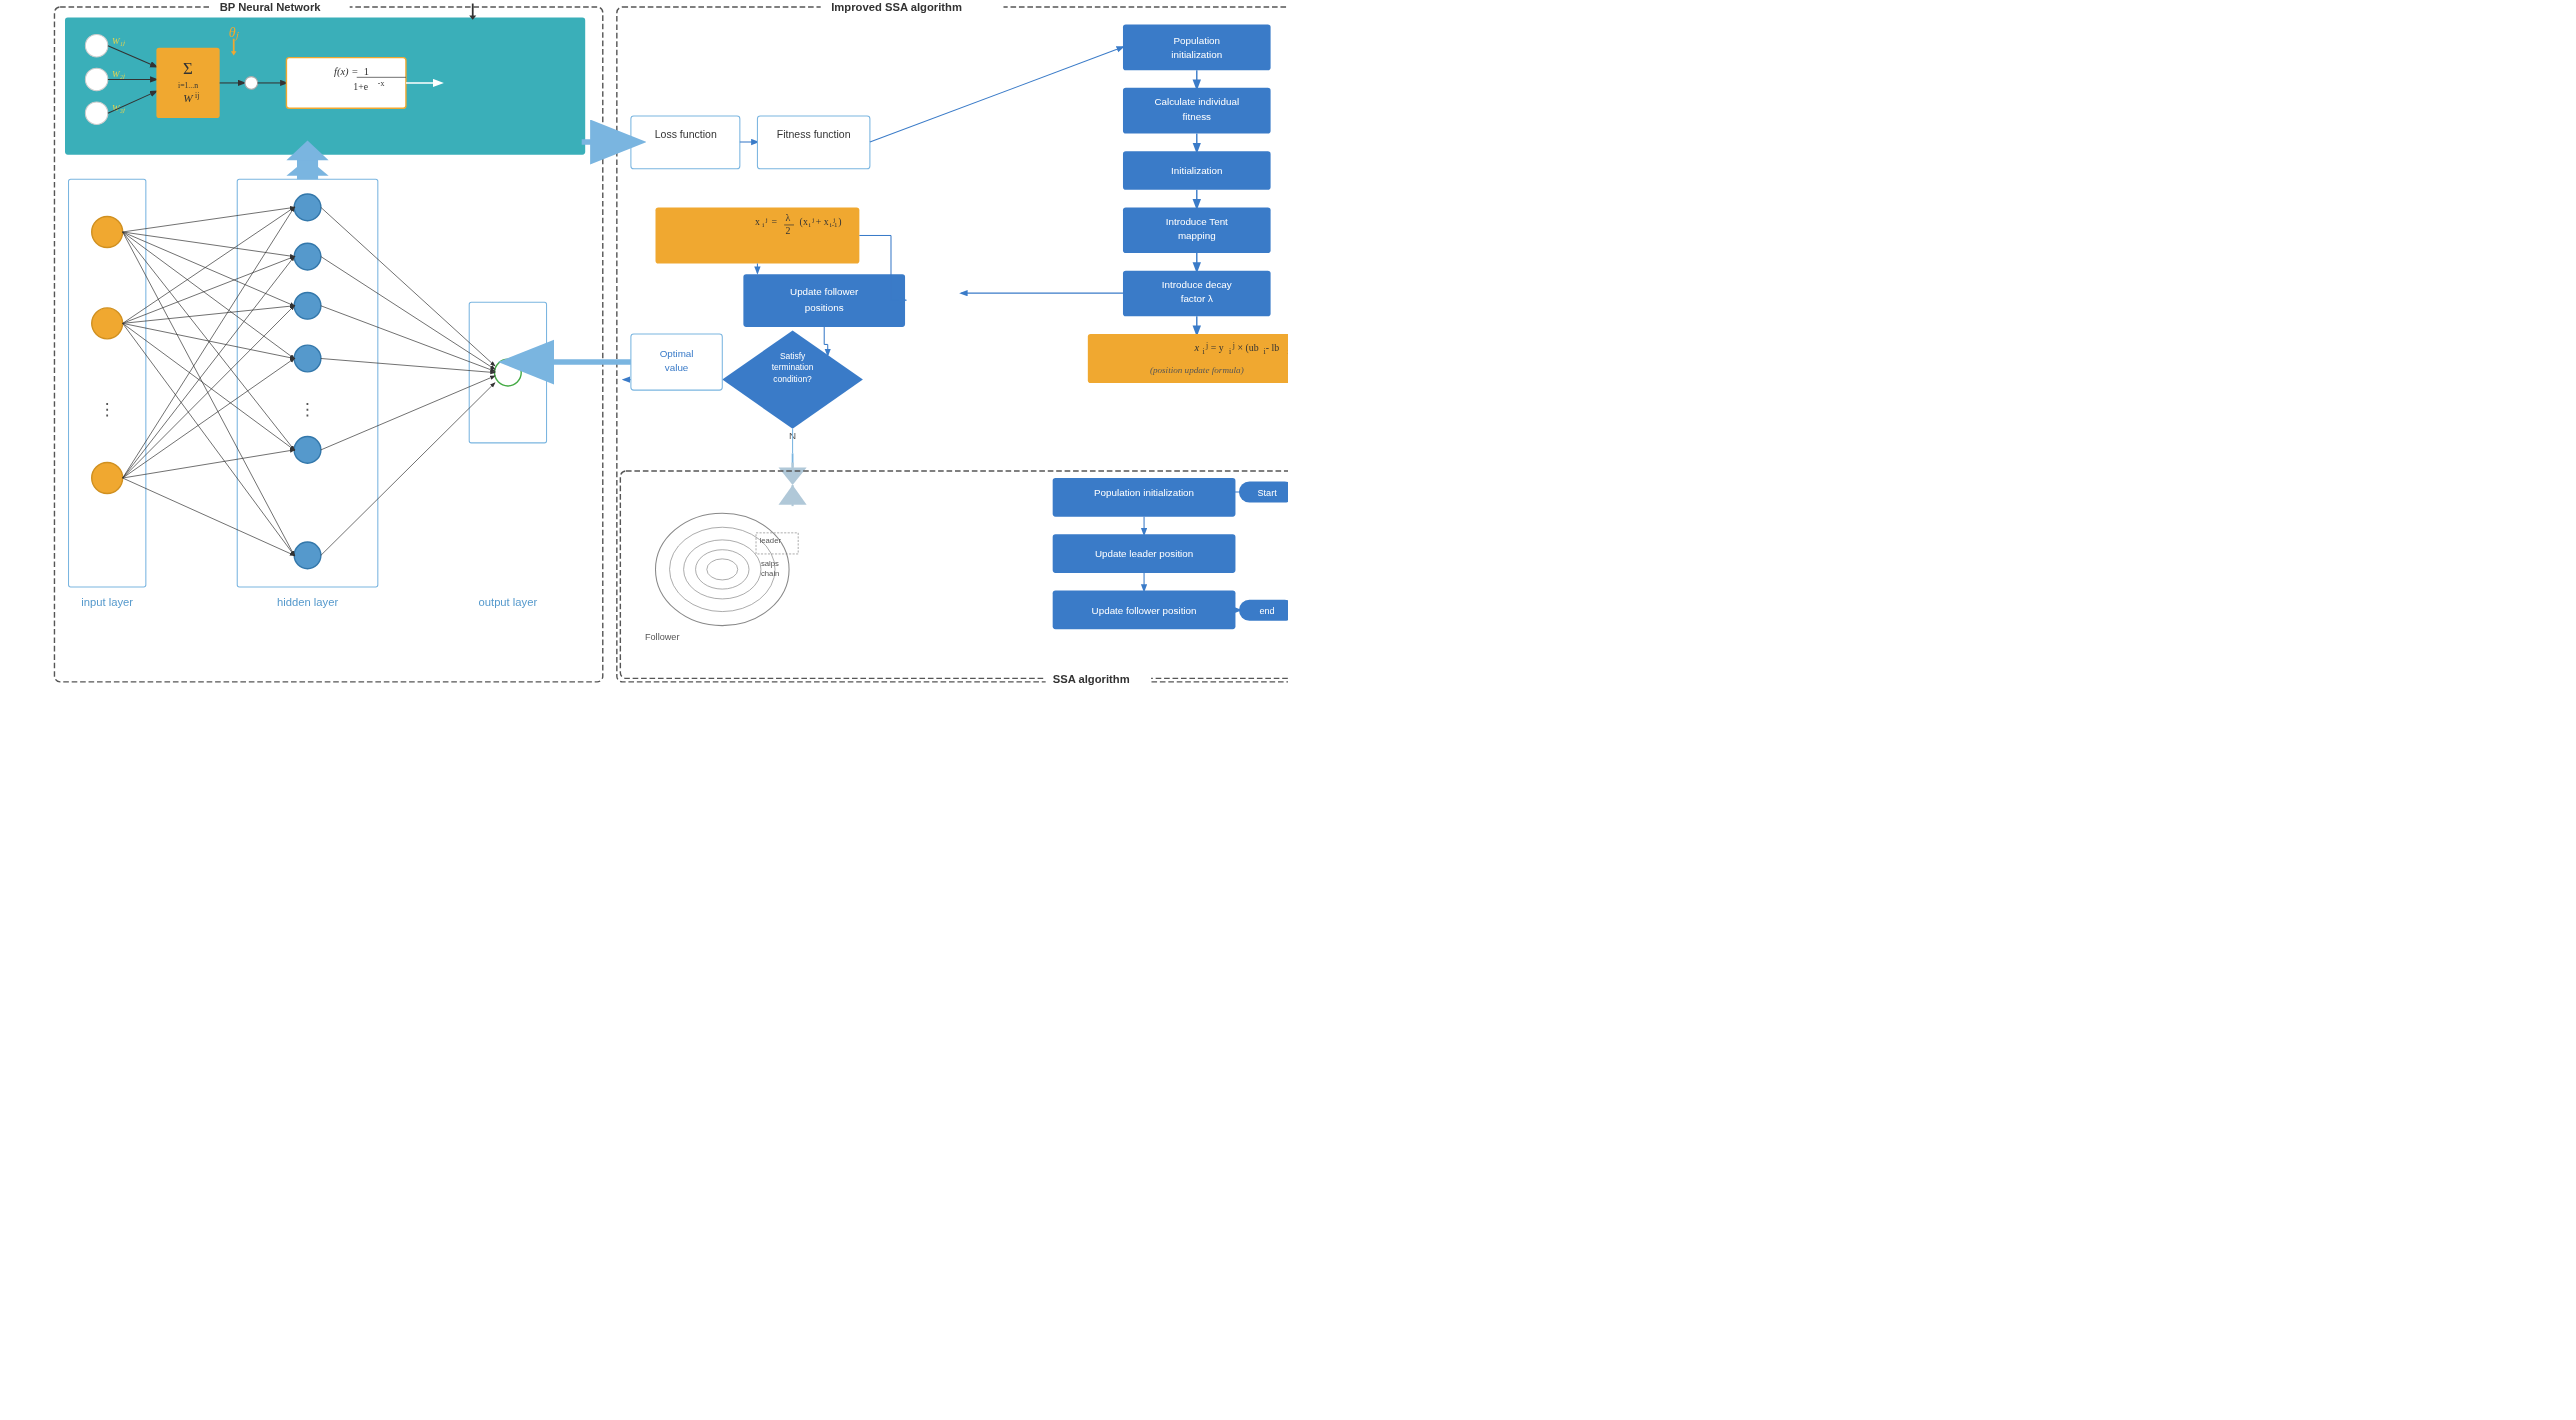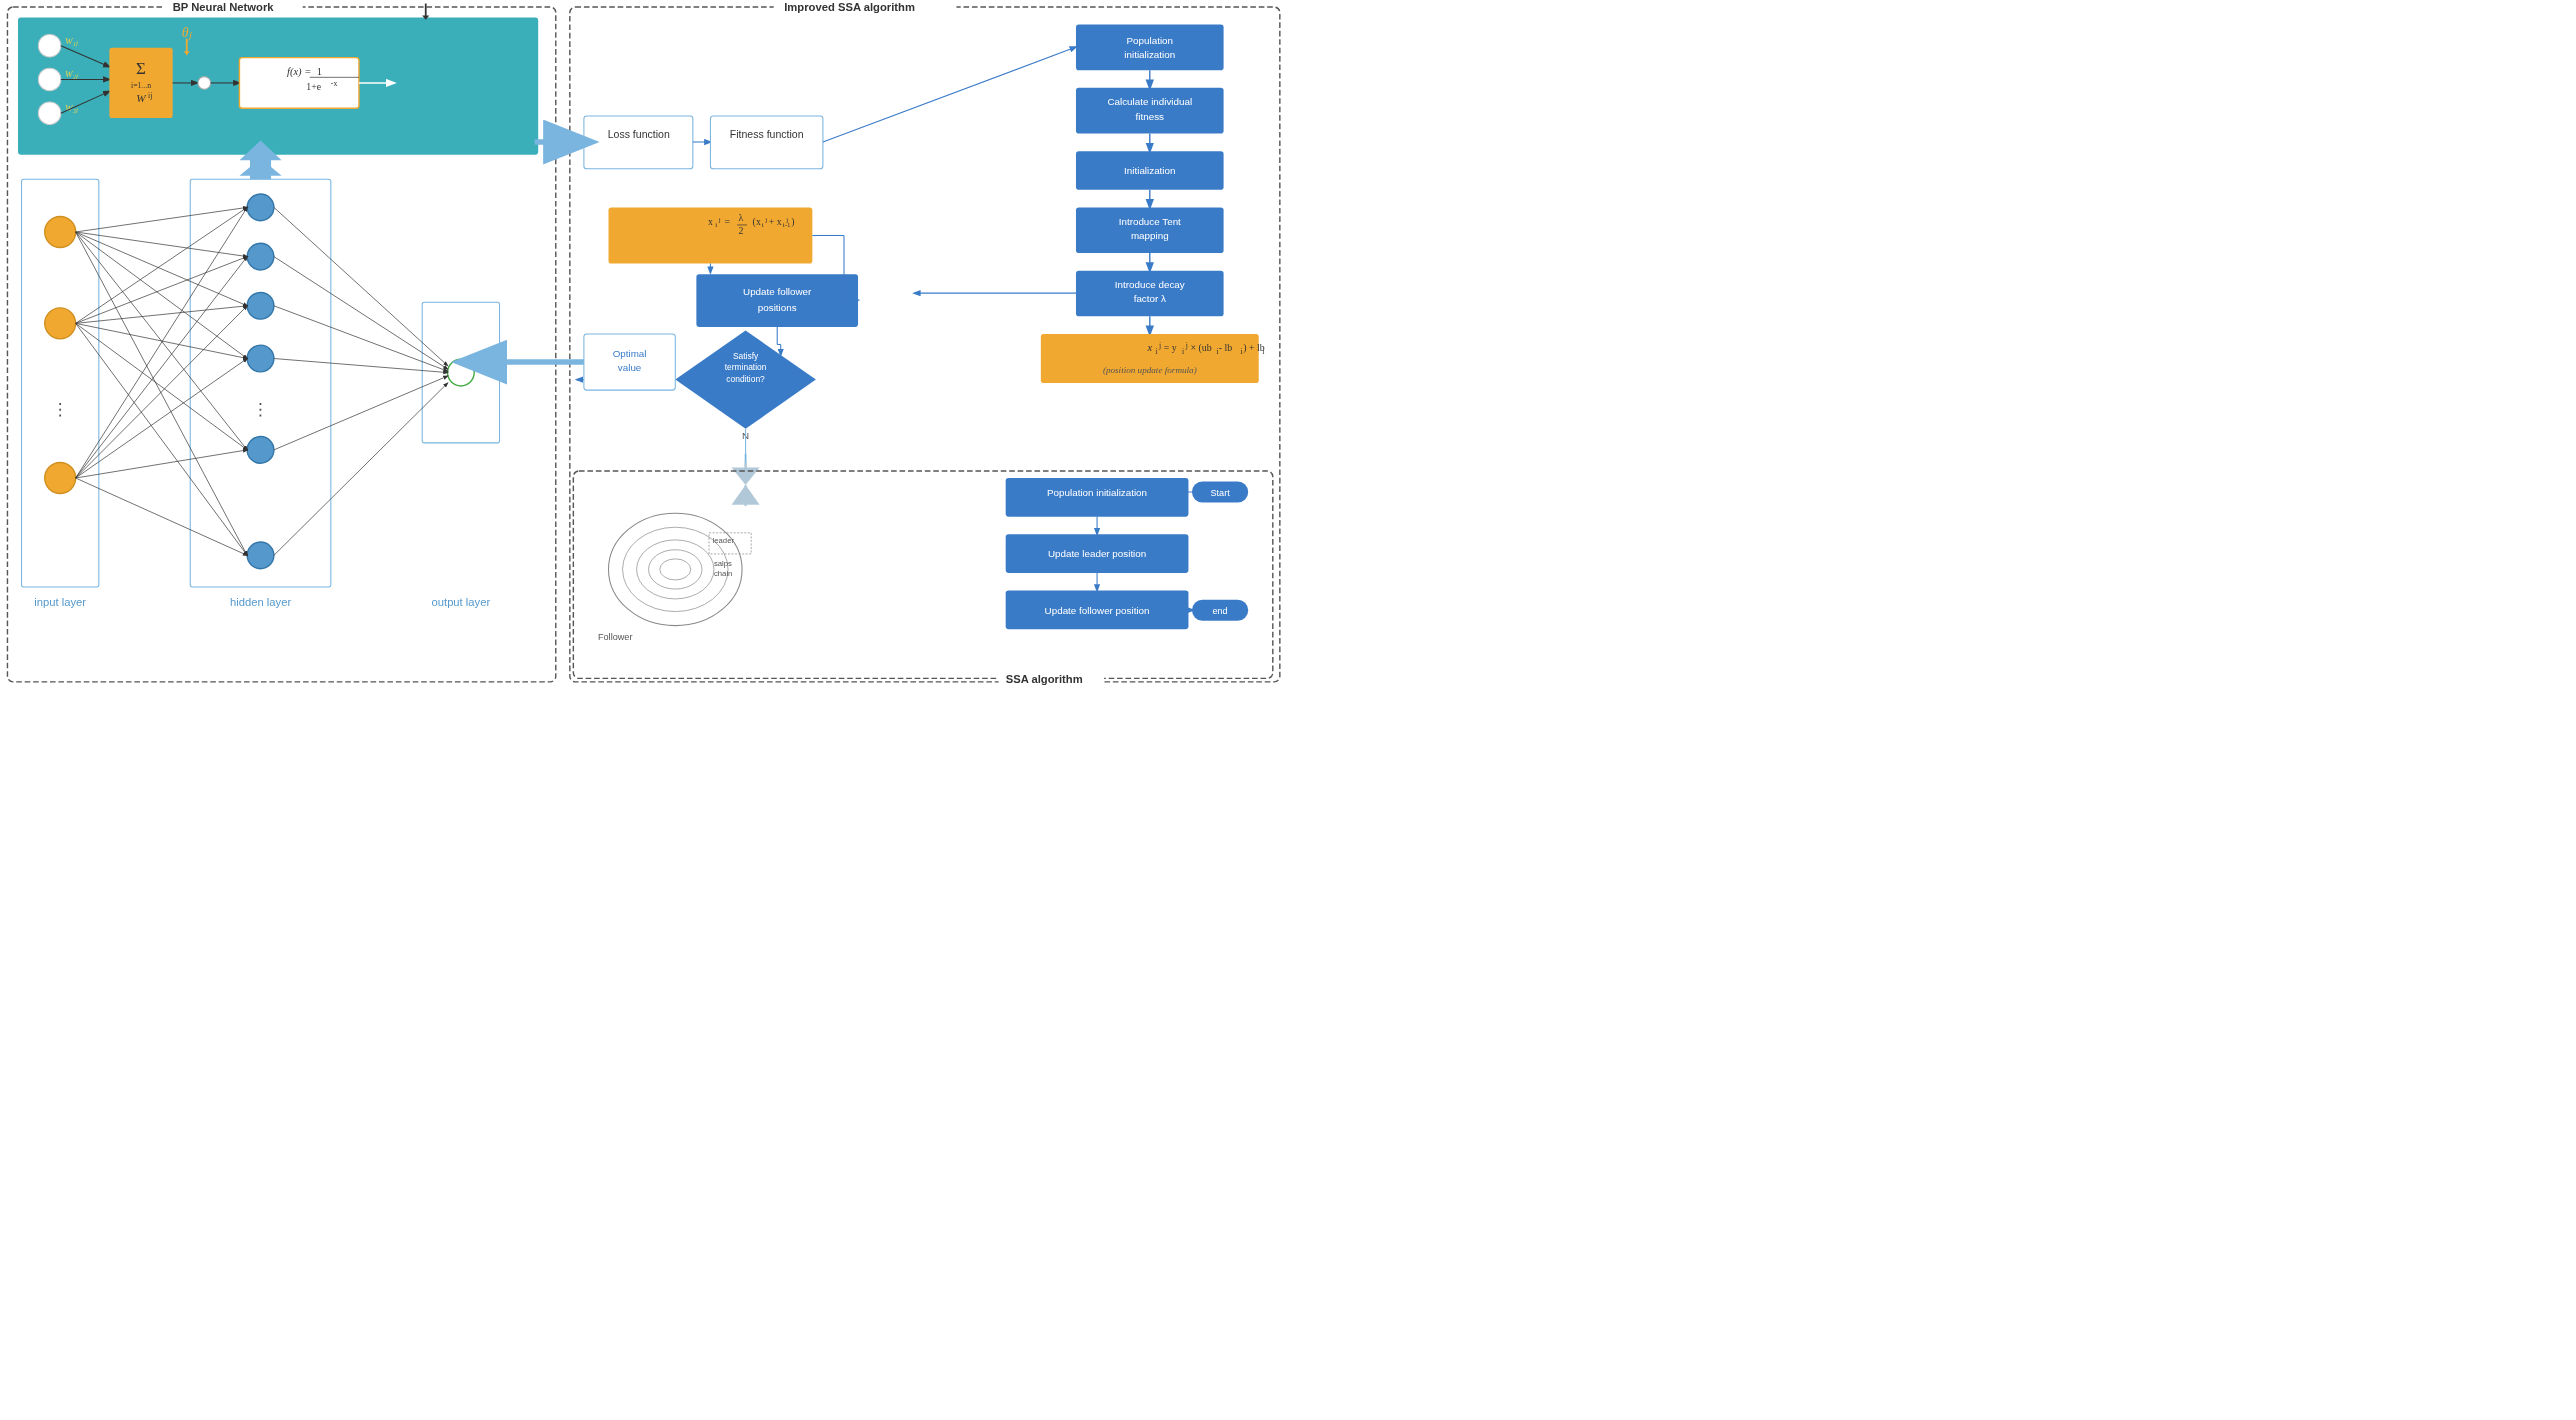--- a/index.html
+++ b/index.html
@@ -10,20 +10,21 @@
       height: 710px;
       overflow: hidden;
       position: relative;
     }
 
     .main-container {
       width: 1288px;
       height: 710px;
       position: relative;
       padding: 22px;
+      margin-left: 47px;
     }
 
     
     .diagram-svg {
       position: absolute;
       top: 0;
       left: 0;
       width: 1288px;
       height: 710px;
       pointer-events: none;

